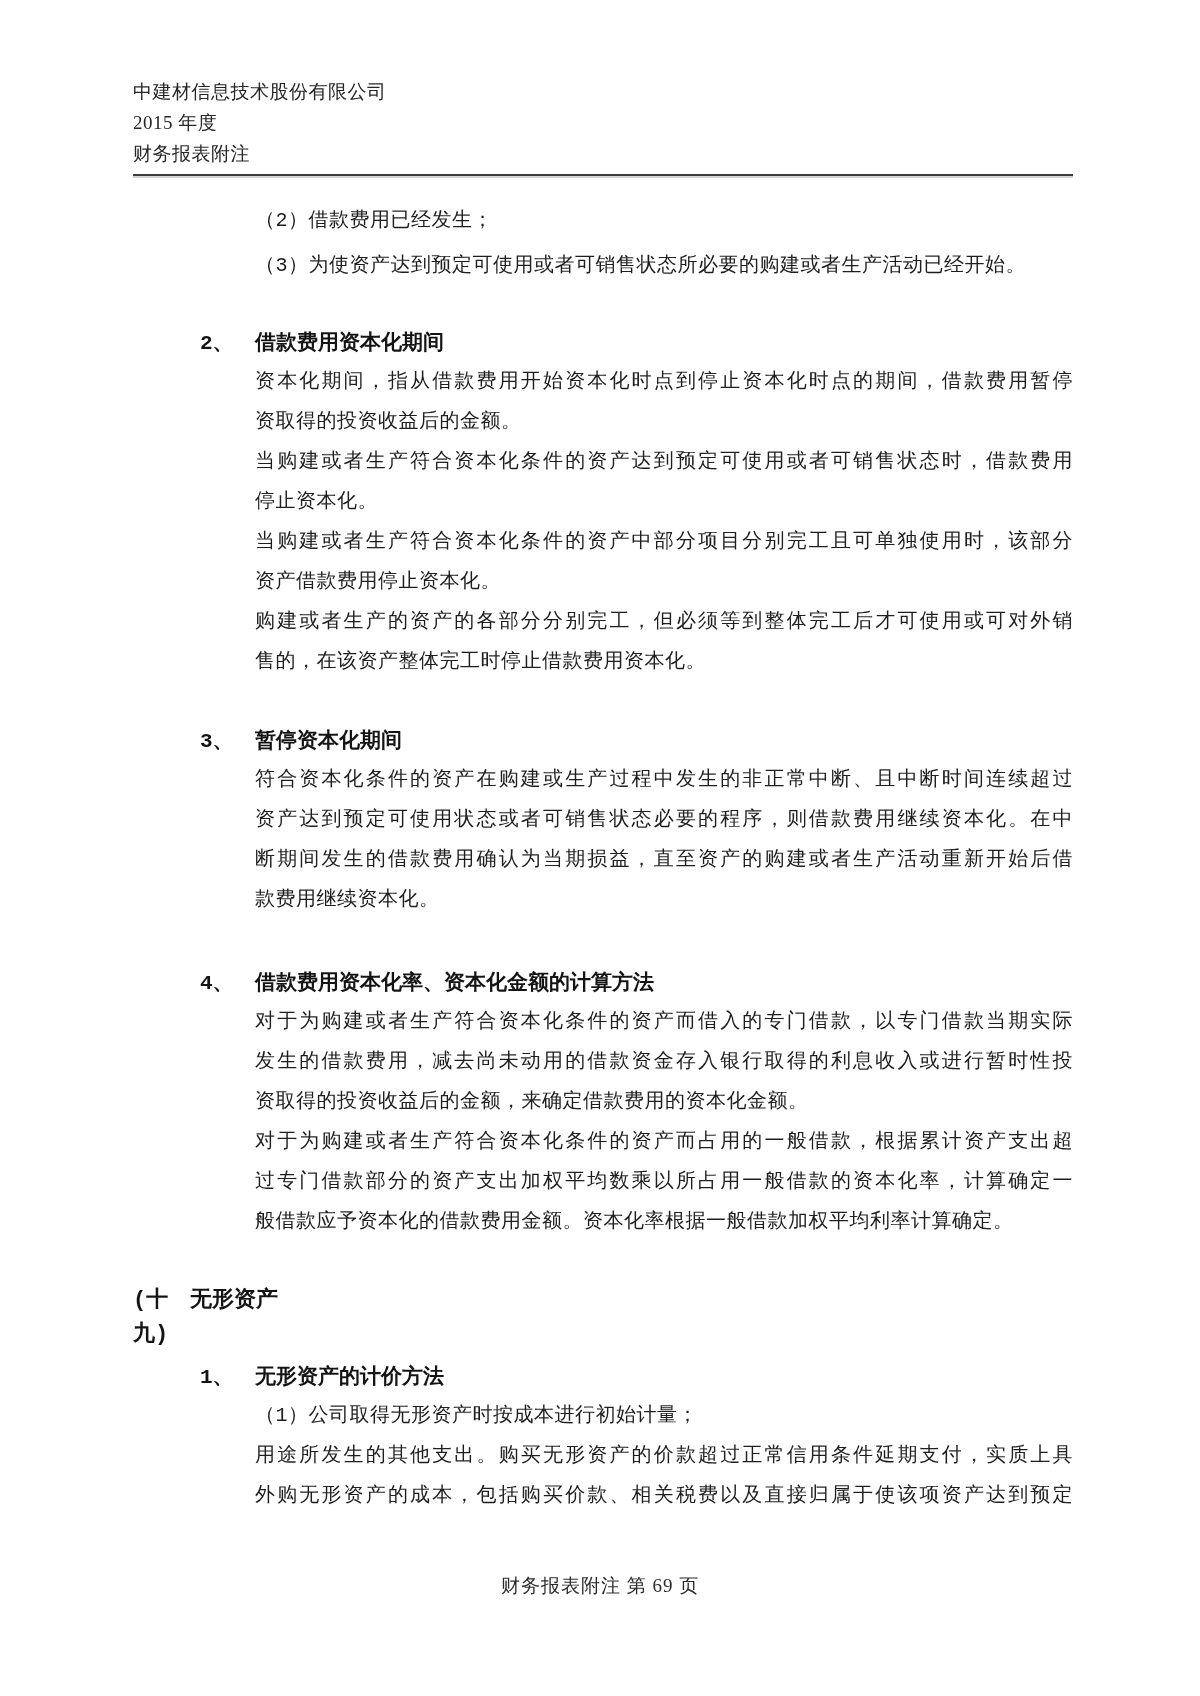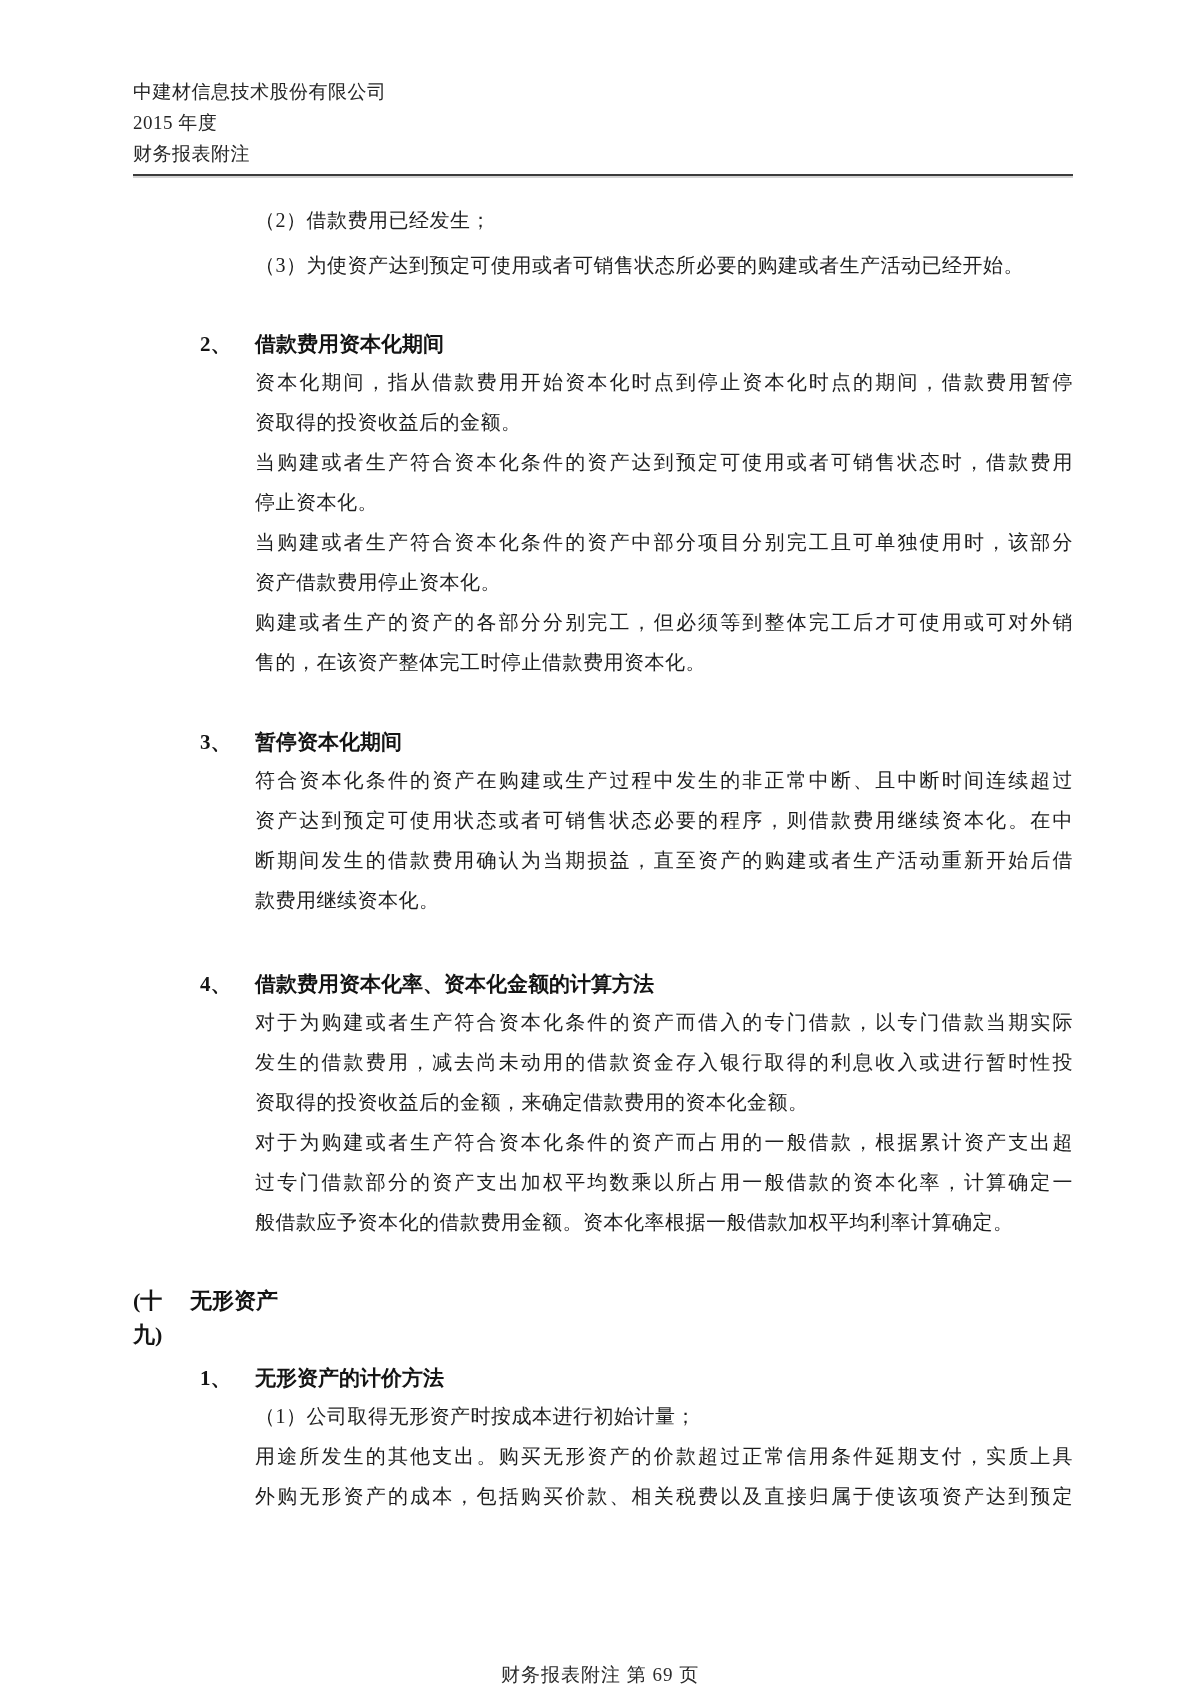--- a/index.html
+++ b/index.html
@@ -23,20 +23,21 @@
   }
   .rule {
     margin-top: 5px;
     height: 2px;
     background: #3c3c3c;
     box-shadow: 0 2px 0 #d4d4d4;
   }
   .content {
     margin-left: 122px;
     width: 818px;
+    font-family: Liberation Mono, monospace;
   }
   .para-line {
     font-size: 20px;
     line-height: 40px;
     text-align: justify;
     letter-spacing: 0.5px;
   }
   .para-line.fill {
     text-align-last: justify;
   }
@@ -61,21 +62,21 @@
     font-size: 22px;
     line-height: 34px;
     color: #141414;
   }
   .chap-head .chap-num { width: 57px; flex: none; }
   .chapter .sec-head { margin-top: 10px; }
   .page-footer {
     position: absolute;
     left: 0;
     right: 0;
-    top: 1662px;
+    top: 1573px;
     text-align: center;
     font-size: 19px;
     color: #2b2b2b;
     letter-spacing: 1px;
   }
 </style>
 </head>
 <body>
 
 <div class="page">

